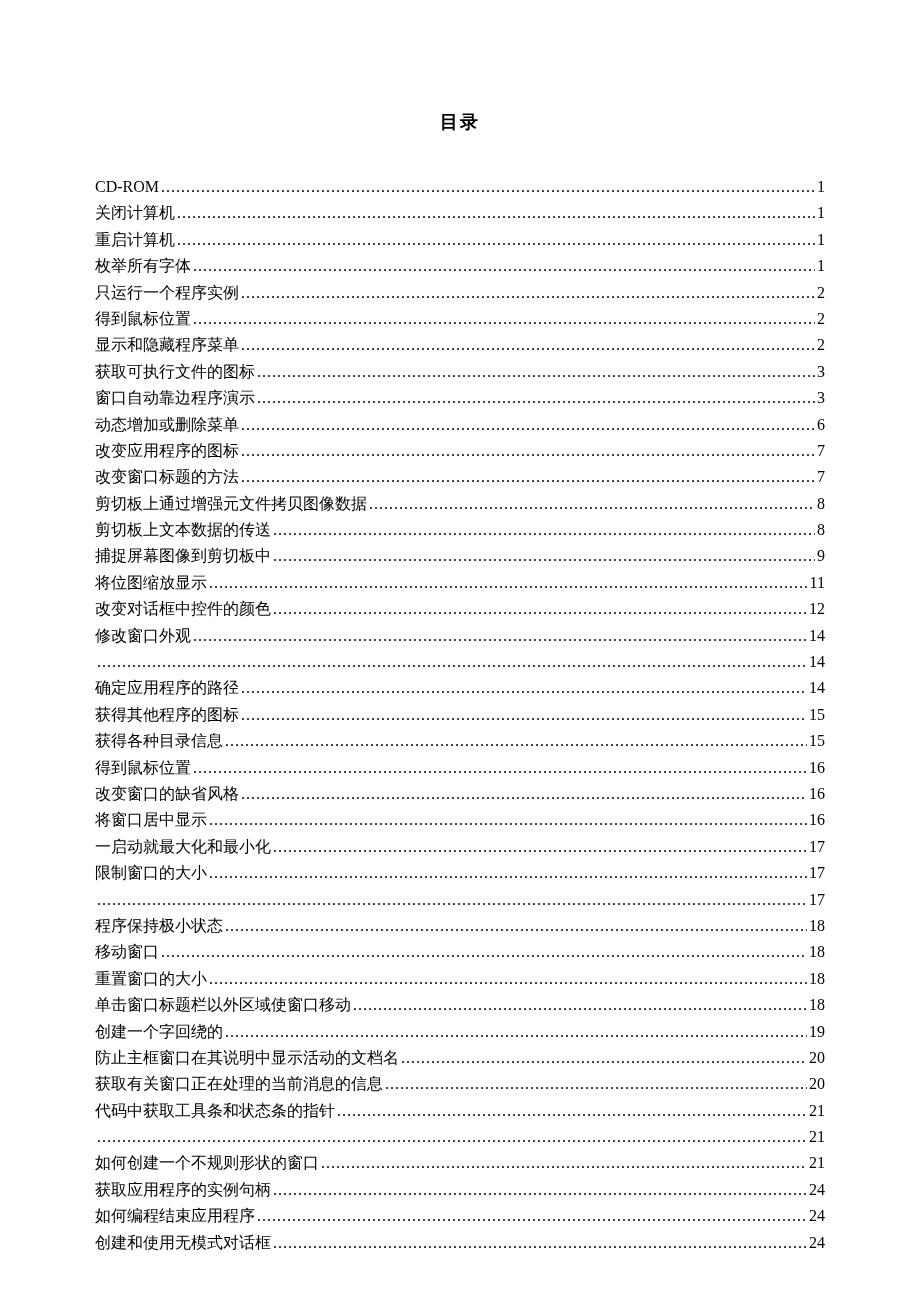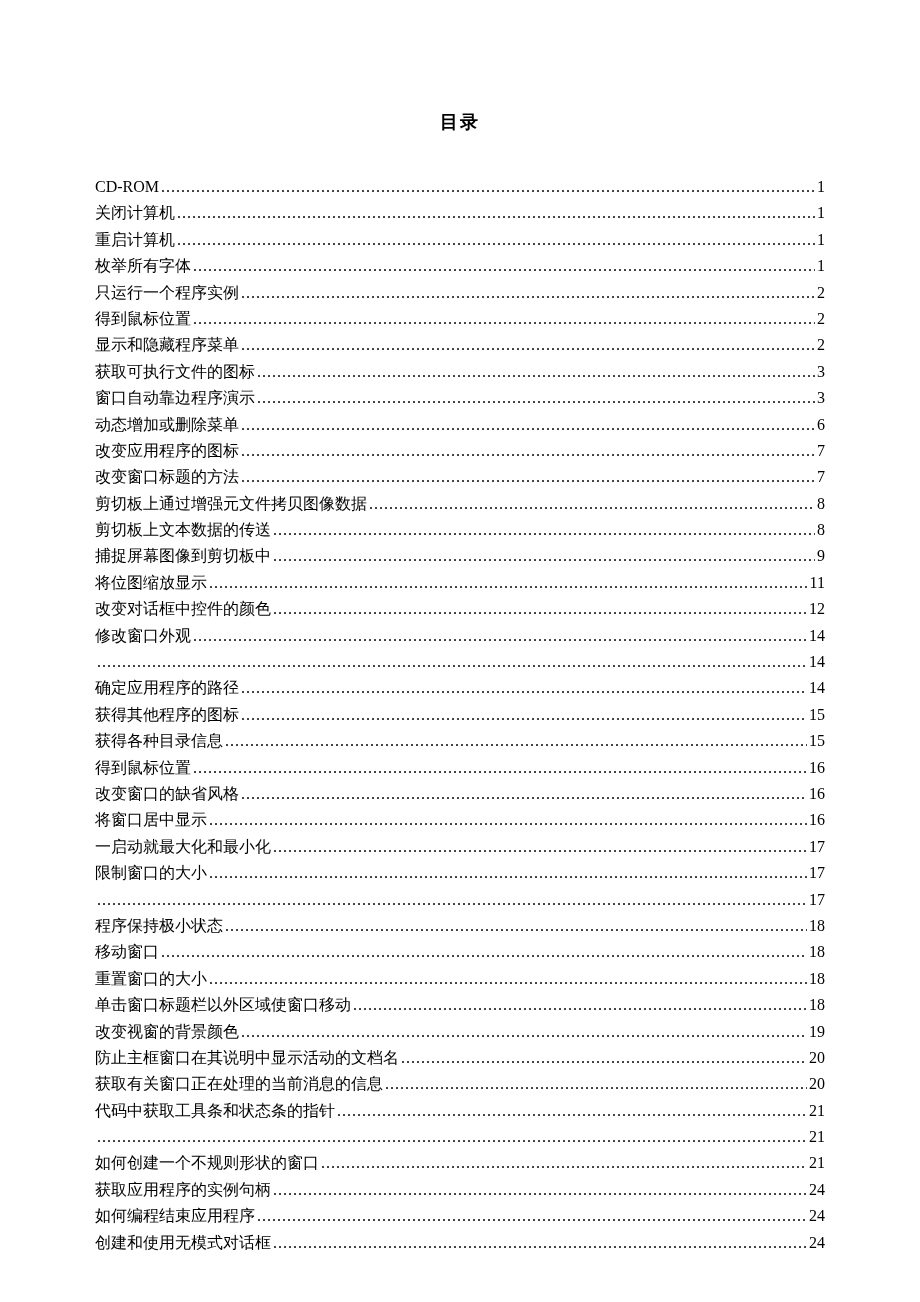--- a/index.html
+++ b/index.html
@@ -212,21 +212,21 @@
         <span class="toc-label">重置窗口的大小</span>
         <span class="toc-dots"></span>
         <span class="toc-page">18</span>
       </li>
       <li class="toc-row">
         <span class="toc-label">单击窗口标题栏以外区域使窗口移动</span>
         <span class="toc-dots"></span>
         <span class="toc-page">18</span>
       </li>
       <li class="toc-row">
-        <span class="toc-label">改变视窗的背景颜色</span>
+        <span class="toc-label">创建一个字回绕的</span>
         <span class="toc-dots"></span>
         <span class="toc-page">19</span>
       </li>
       <li class="toc-row">
         <span class="toc-label">防止主框窗口在其说明中显示活动的文档名</span>
         <span class="toc-dots"></span>
         <span class="toc-page">20</span>
       </li>
       <li class="toc-row">
         <span class="toc-label">获取有关窗口正在处理的当前消息的信息</span>

